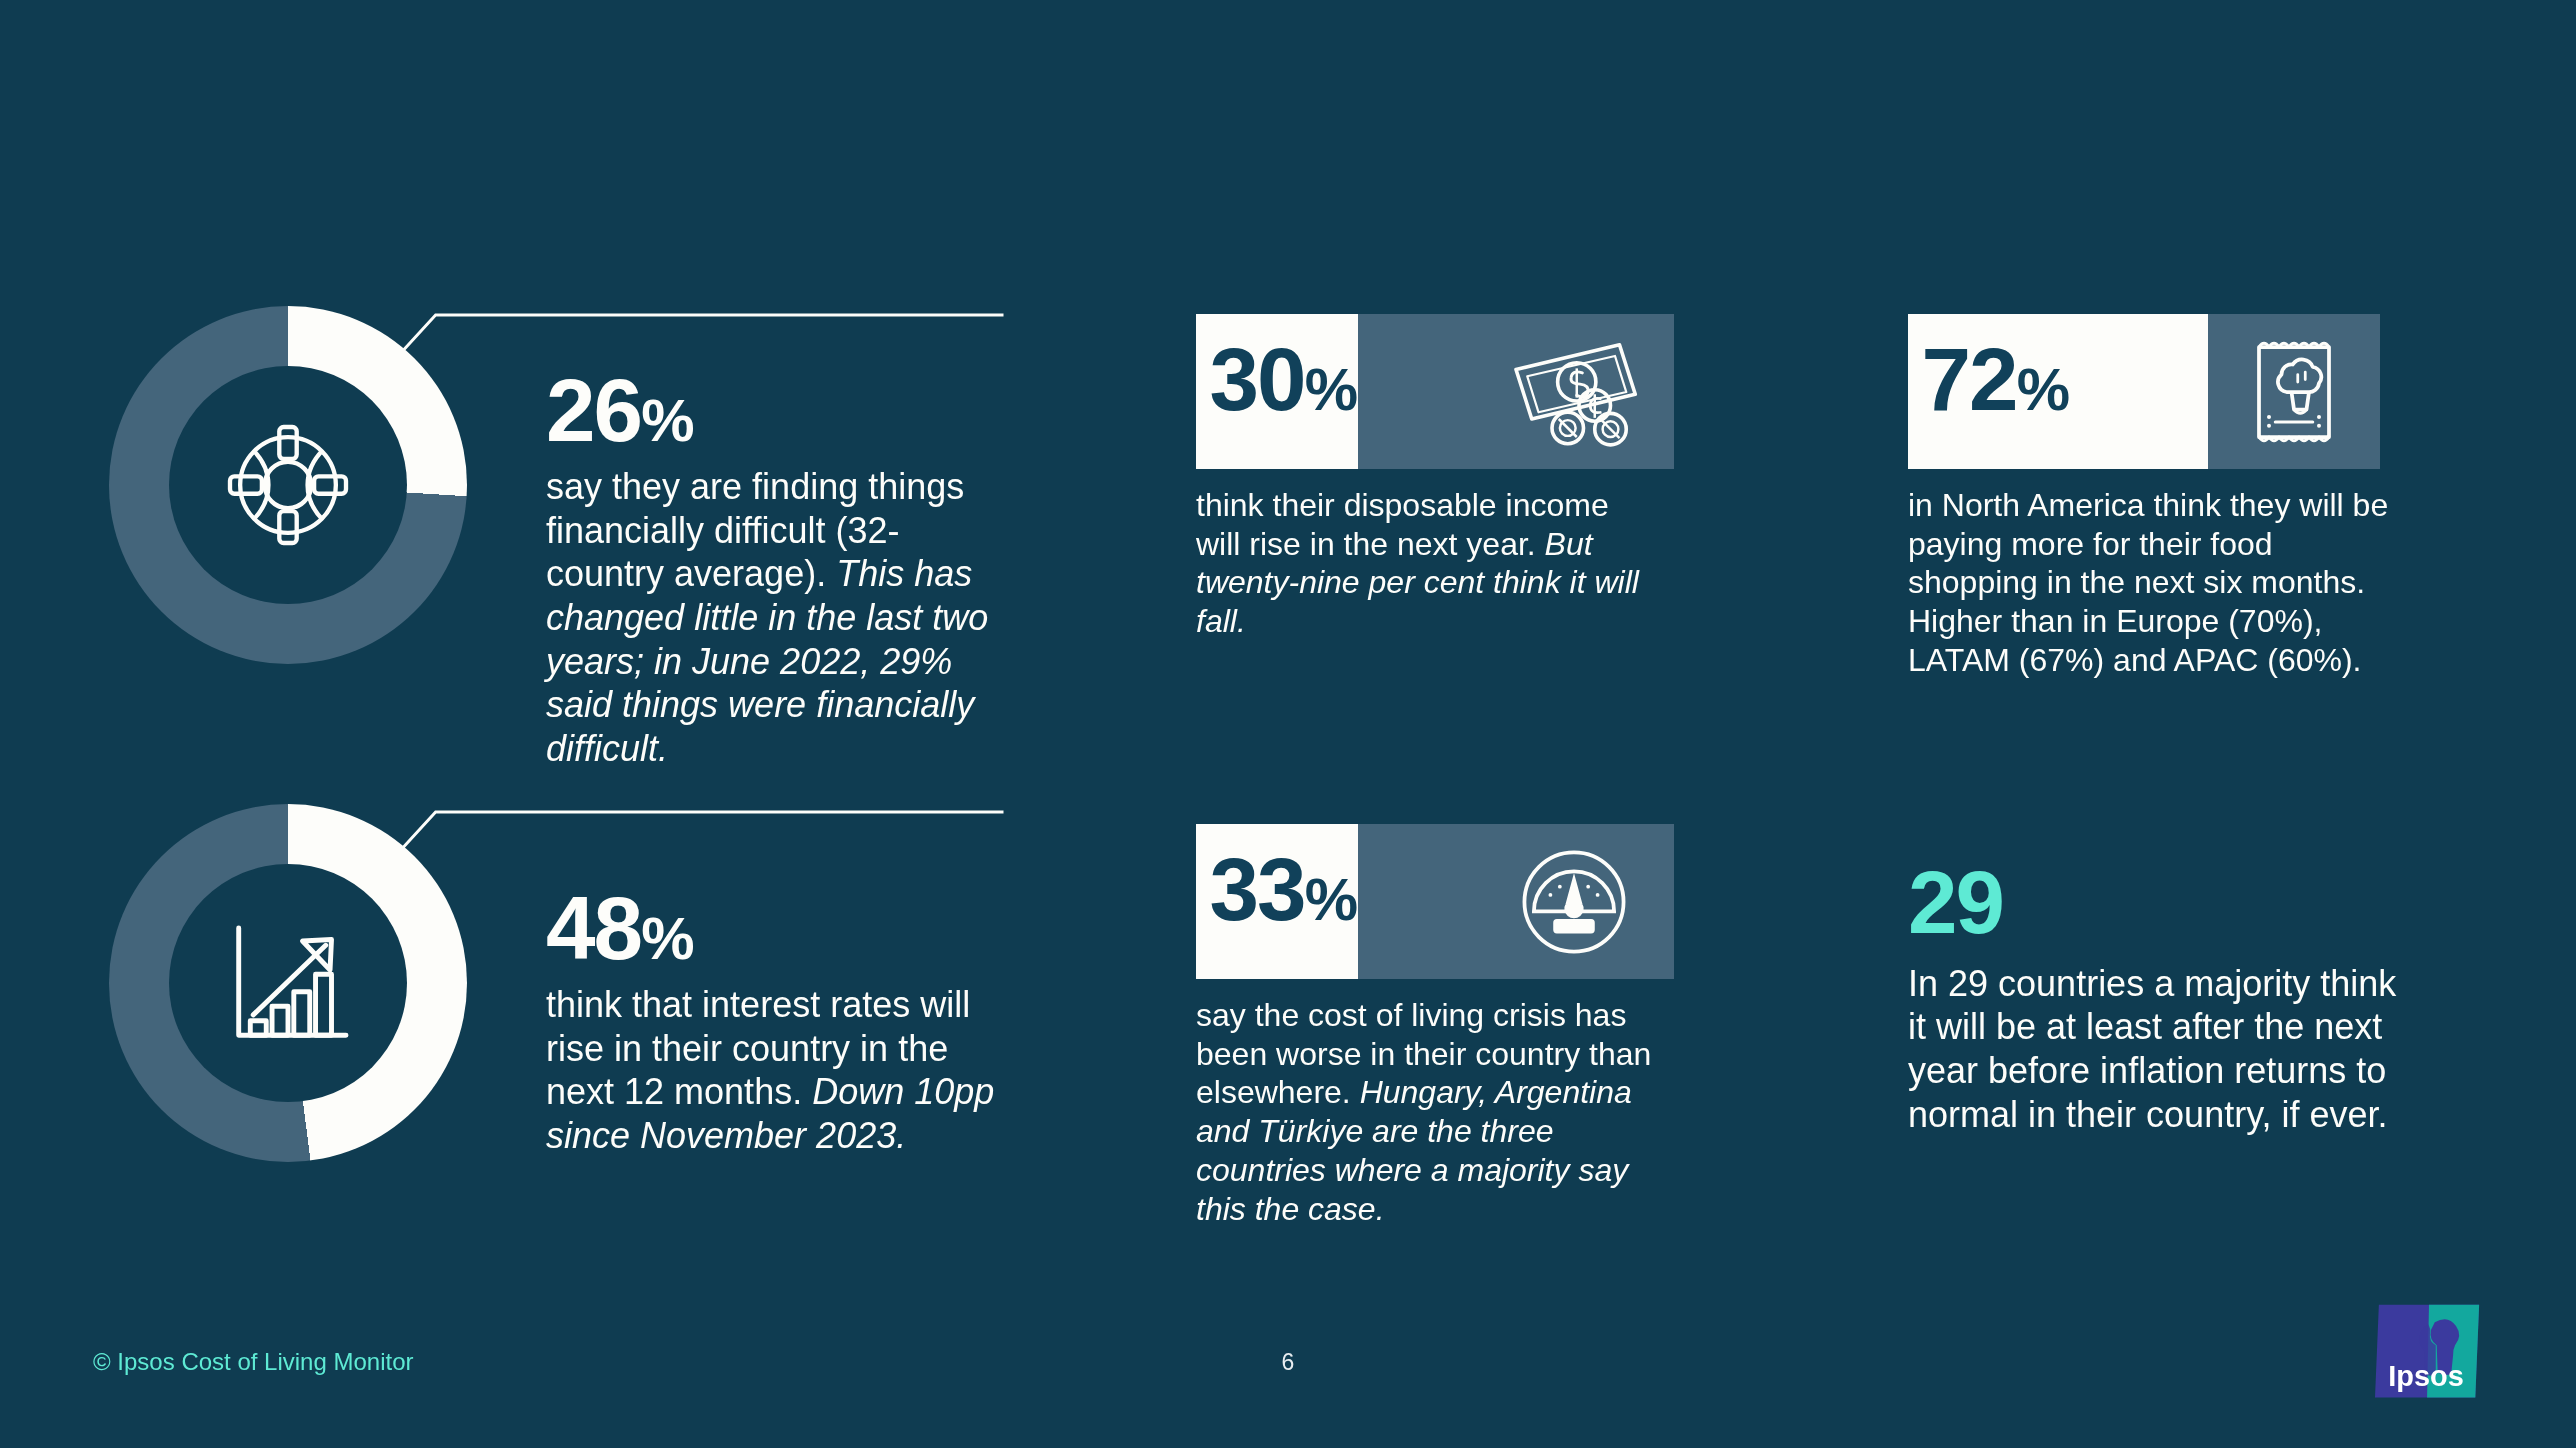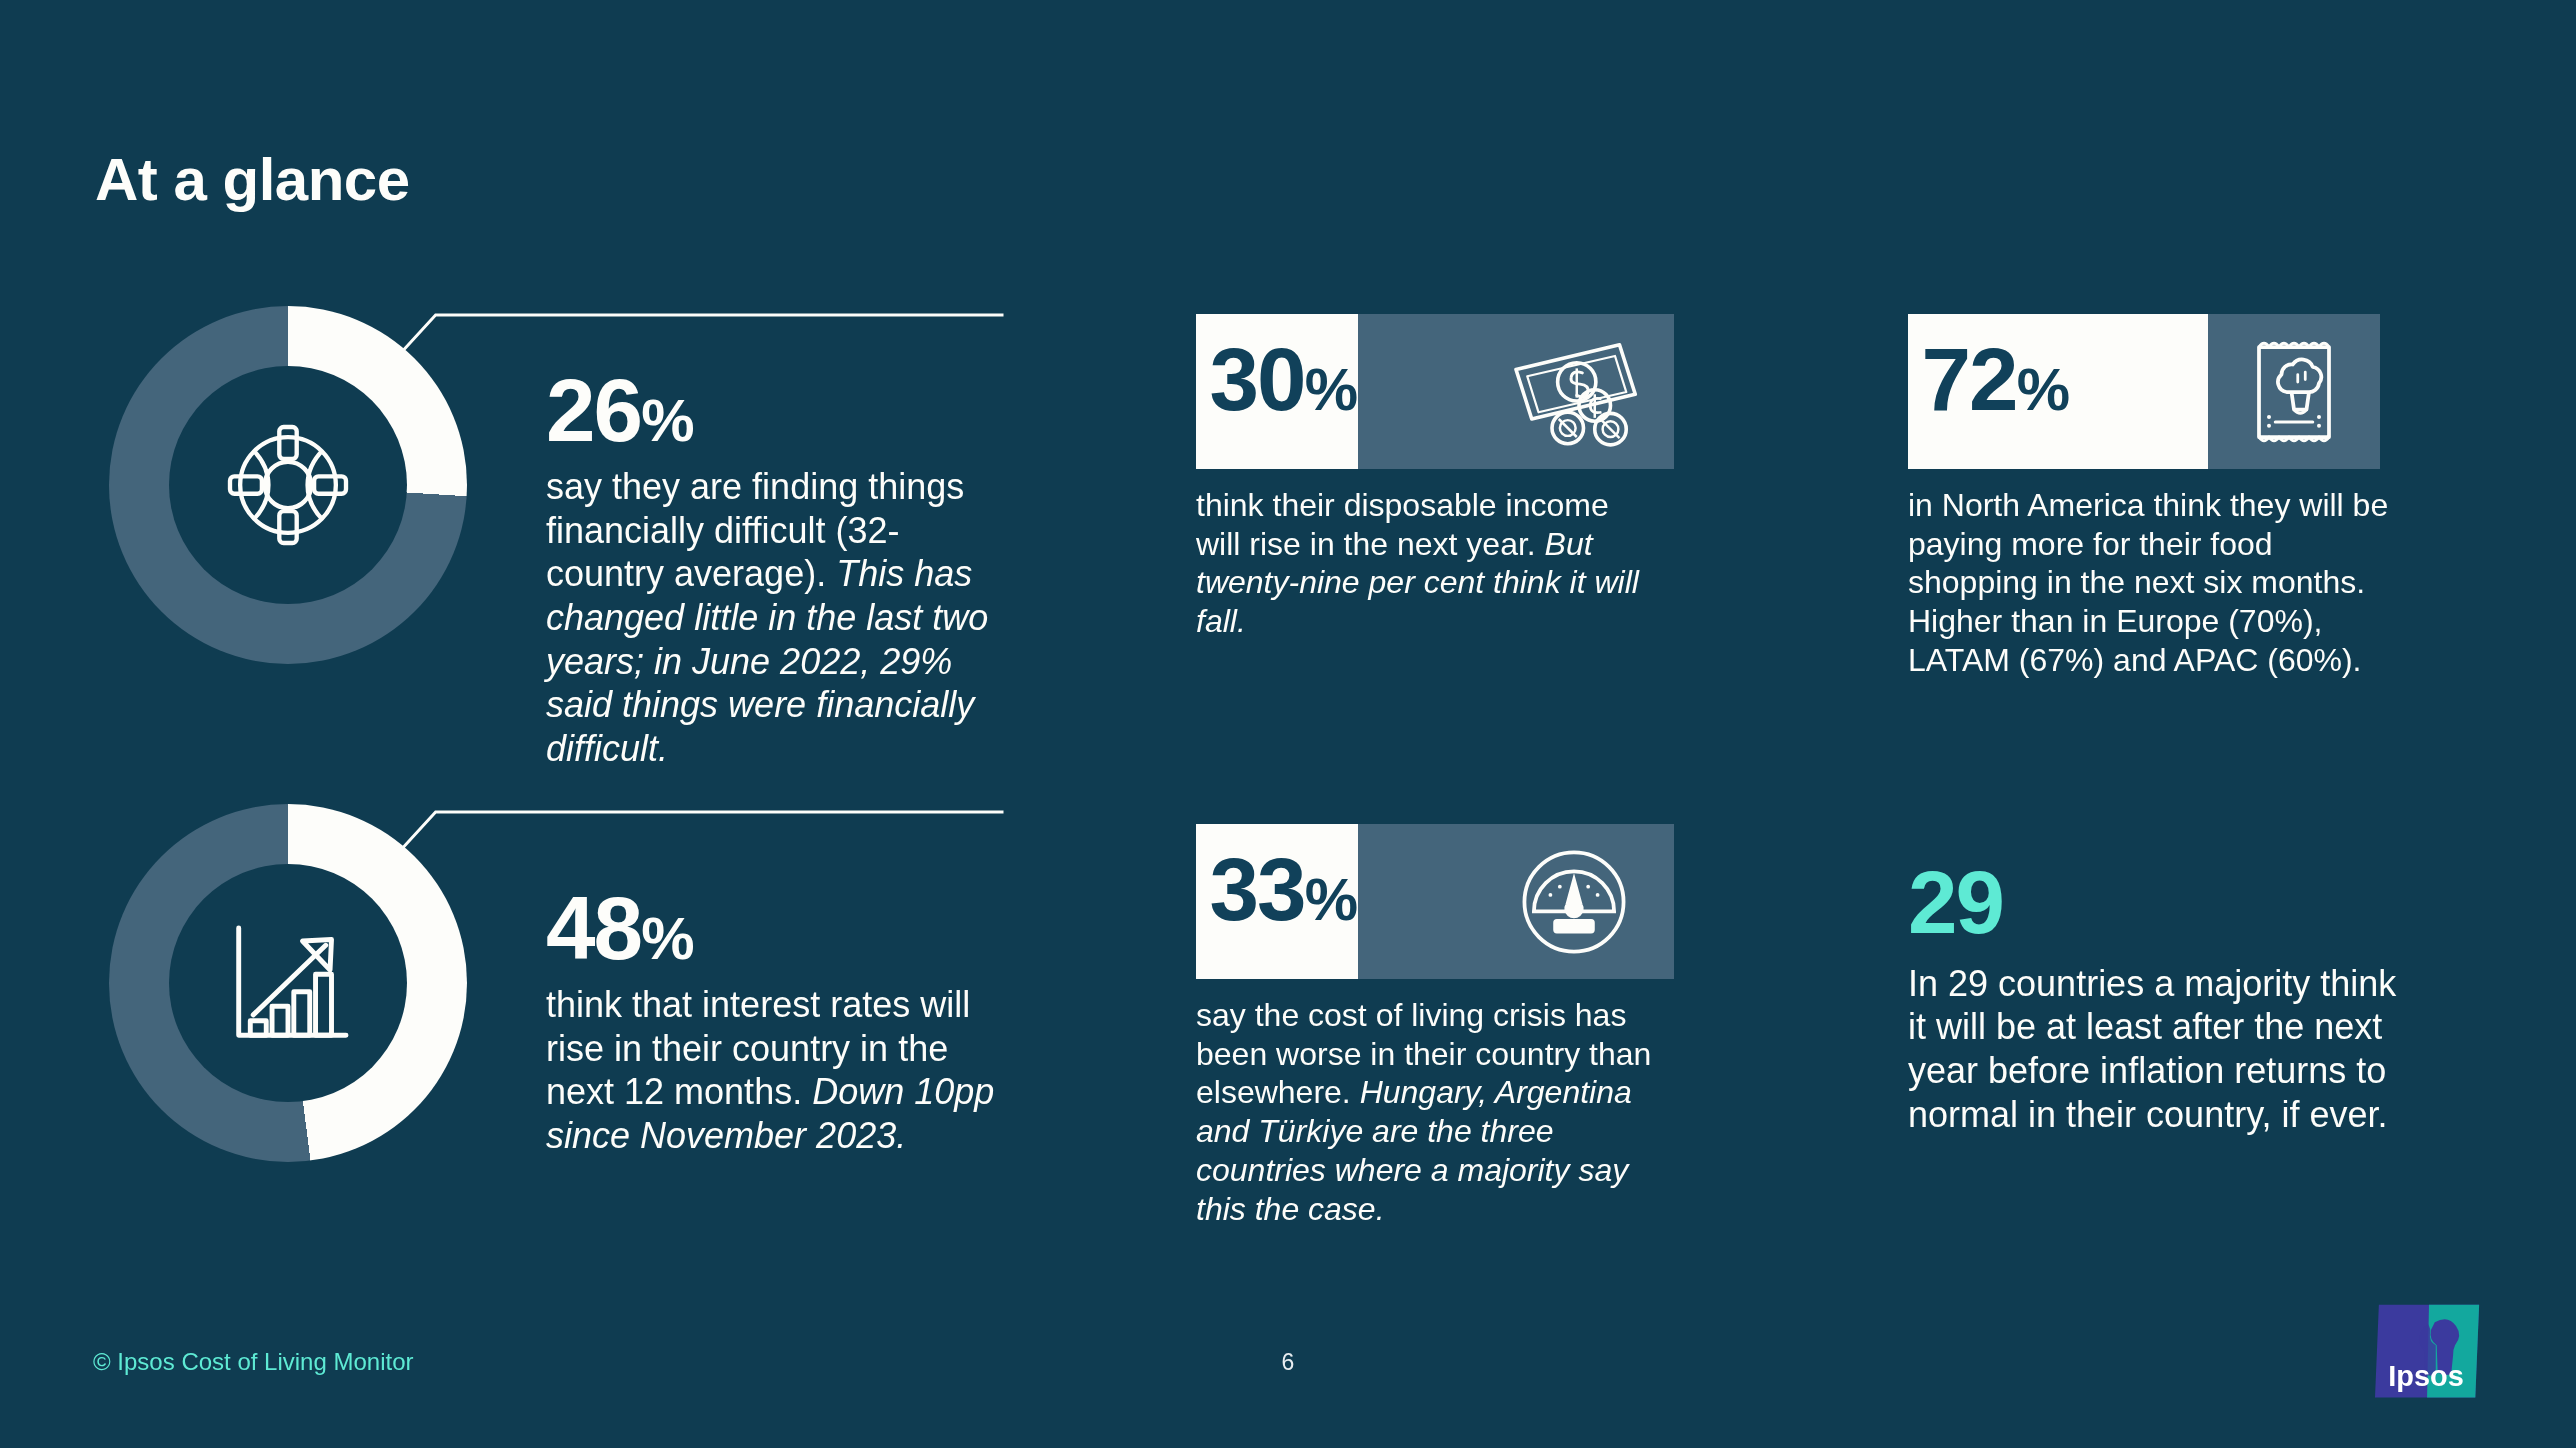--- a/index.html
+++ b/index.html
@@ -162,21 +162,20 @@
     bottom: 39px;
     width: 108px;
     height: 108px;
   }
 </style>
 </head>
 <body>
 
 <div class="slide">
 
-  <div class="slide-title">At a glance</div>
 
   <div class="donut-block" style="left:0;top:0;">
 
     <div class="donut-wrap" style="left:109px; top:306px;">
       <div class="donut" style="background: conic-gradient(from 0deg, #fdfdfa 0deg 93.6deg, #44657b 93.6deg 360deg);">
         <div class="hole"></div>
       </div>
 
       <svg class="donut-icon" viewBox="0 0 100 100" fill="none" stroke="#fdfdfa" stroke-width="3">
         <circle cx="50" cy="50" r="33"></circle>

